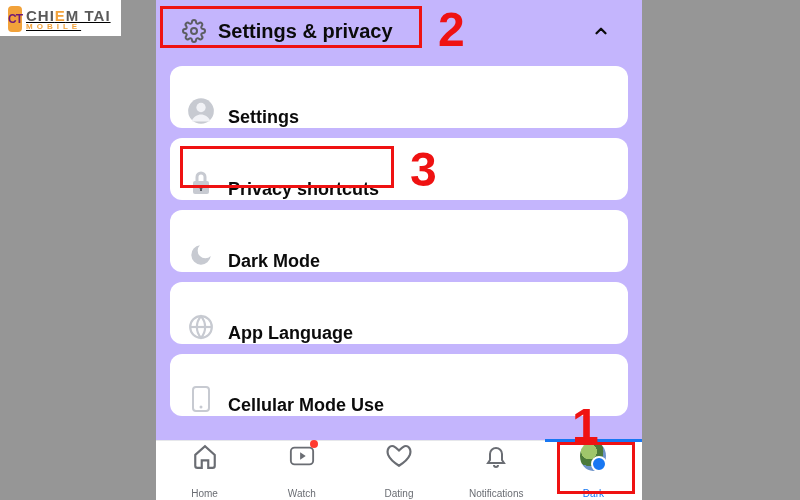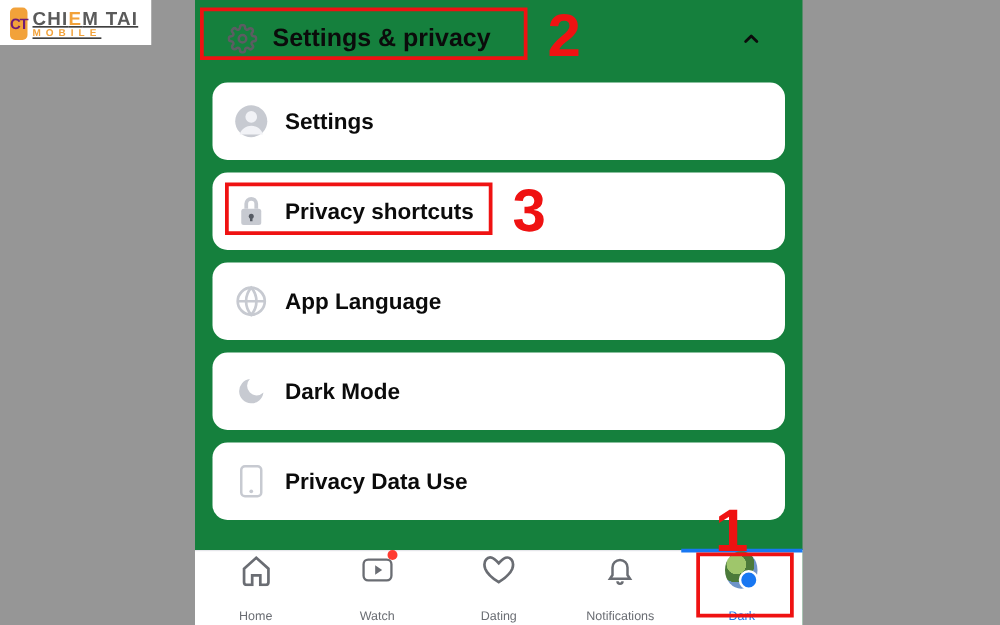--- a/index.html
+++ b/index.html
@@ -8,29 +8,29 @@
 
   
   .logo { position: absolute; top: 0; left: 0; background: #fff; padding: 6px 10px 4px 8px; display: flex; align-items: center; gap: 4px; z-index: 10; }
   .logo-badge { width: 14px; height: 26px; background: #f2a23a; border-radius: 4px; display: flex; align-items: center; justify-content: center; color: #701a75; font-weight: 800; font-size: 12px; letter-spacing: -1px; }
   .logo-text { display: flex; flex-direction: column; line-height: 1; text-decoration: underline; }
   .logo-text .t1 { font-size: 15px; font-weight: 800; color: #5a5a5a; letter-spacing: 1px; }
   .logo-text .t1 .accent { color: #f2a23a; }
   .logo-text .t2 { font-size: 8px; font-weight: 800; color: #f2a23a; letter-spacing: 4px; text-align: left; }
 
   
-  .phone { position: absolute; left: 156px; top: 0; width: 486px; height: 500px; background: #15803d; display: flex; flex-direction: column; }
+  .phone { position: absolute; left: 156px; top: 0; width: 486px; height: 500px; background: #c4b5fd; display: flex; flex-direction: column; }
   .scroll { flex: 1; padding: 0 14px; overflow: hidden; }
 
   .section-header { display: flex; align-items: center; height: 50px; padding: 0 8px; margin-top: 6px; }
   .section-header .icon { width: 32px; height: 32px; display: flex; align-items: center; justify-content: center; color: #5c5d62; }
   .section-header .label { font-size: 20px; font-weight: 700; color: #0b0b0b; margin-left: 8px; flex: 1; }
   .section-header .chev { width: 28px; text-align: center; color: #0b0b0b; }
 
-  .item { background: #fff; border-radius: 12px; height: 62px; margin: 10px 0; display: flex; align-items: center; padding: 0 14px; }
+  .item { background: #fff; border-radius: 12px; height: 62px; margin: 10px 0; display: flex; align-items: flex-end; padding: 0 14px; }
   .item .icon { width: 34px; height: 34px; display: flex; align-items: center; justify-content: center; color: #b8bcc4; }
   .item .label { font-size: 18px; font-weight: 700; color: #0b0b0b; margin-left: 10px; }
 
   .tabbar { height: 60px; background: #fff; border-top: 1px solid #e6e7eb; display: flex; position: relative; }
   .tab { flex: 1; display: flex; flex-direction: column; align-items: center; justify-content: center; gap: 19px; color: #6a6d73; font-size: 10px; font-weight: 500; }
   .tab .ticon { width: 26px; height: 26px; display: flex; align-items: center; justify-content: center; }
   .tab.active { color: #1877f2; }
   .tab .badge-dot { position: absolute; width: 8px; height: 8px; background: #ff3b30; border-radius: 50%; }
   .active-bar { position: absolute; top: -2px; right: 0; width: 97px; height: 3px; background: #1877f2; }
 
@@ -90,46 +90,46 @@
             <path d="M8 11V7a4 4 0 0 1 8 0v4" fill="none" stroke="#c7cad1" stroke-width="3"></path>
             <circle cx="12" cy="17" r="2" fill="#555a63"></circle>
             <rect x="11" y="18" width="2" height="3" fill="#555a63"></rect>
           </svg>
       </span>
       <span class="label">Privacy shortcuts</span>
     </div>
 
     <div class="item">
       <span class="icon">
+        <svg width="26" height="26" viewBox="0 0 24 24">
+            <path d="M21 13A9 9 0 1 1 11 3a7 7 0 0 0 10 10z" fill="#c7cad1"></path>
+          </svg>
+      </span>
+      <span class="label">Dark Mode</span>
+    </div>
+
+    <div class="item">
+      <span class="icon">
         <svg width="26" height="26" viewBox="0 0 24 24" fill="none" stroke="#c7cad1" stroke-width="2">
             <circle cx="12" cy="12" r="10"></circle>
             <line x1="2" y1="12" x2="22" y2="12"></line>
             <path d="M12 2a15 15 0 0 1 0 20a15 15 0 0 1 0-20z"></path>
           </svg>
       </span>
       <span class="label">App Language</span>
     </div>
 
     <div class="item">
       <span class="icon">
-        <svg width="26" height="26" viewBox="0 0 24 24">
-            <path d="M21 13A9 9 0 1 1 11 3a7 7 0 0 0 10 10z" fill="#c7cad1"></path>
-          </svg>
-      </span>
-      <span class="label">Dark Mode</span>
-    </div>
-
-    <div class="item">
-      <span class="icon">
         <svg width="22" height="28" viewBox="0 0 20 28">
             <rect x="2" y="2" width="16" height="24" rx="3" fill="none" stroke="#c7cad1" stroke-width="2"></rect>
             <circle cx="10" cy="22" r="1.5" fill="#c7cad1"></circle>
           </svg>
       </span>
-      <span class="label">Privacy Data Use</span>
+      <span class="label">Cellular Mode Use</span>
     </div>
 
   </div>
 
   <div class="tabbar">
     <div class="active-bar"></div>
 
     <div class="tab">
       <span class="ticon">
         <svg width="26" height="26" viewBox="0 0 24 24" fill="none" stroke="#6a6d73" stroke-width="2">

